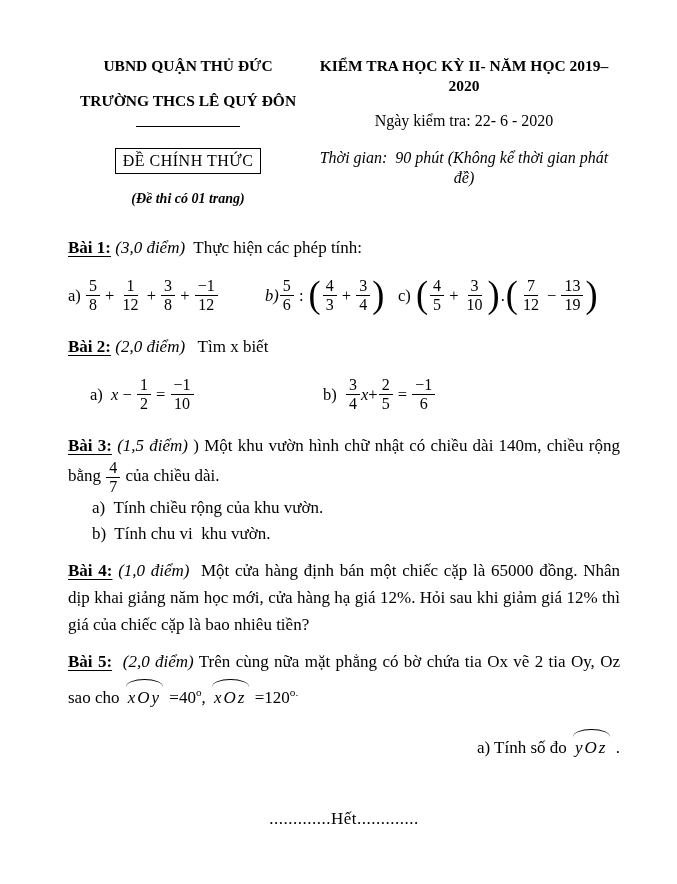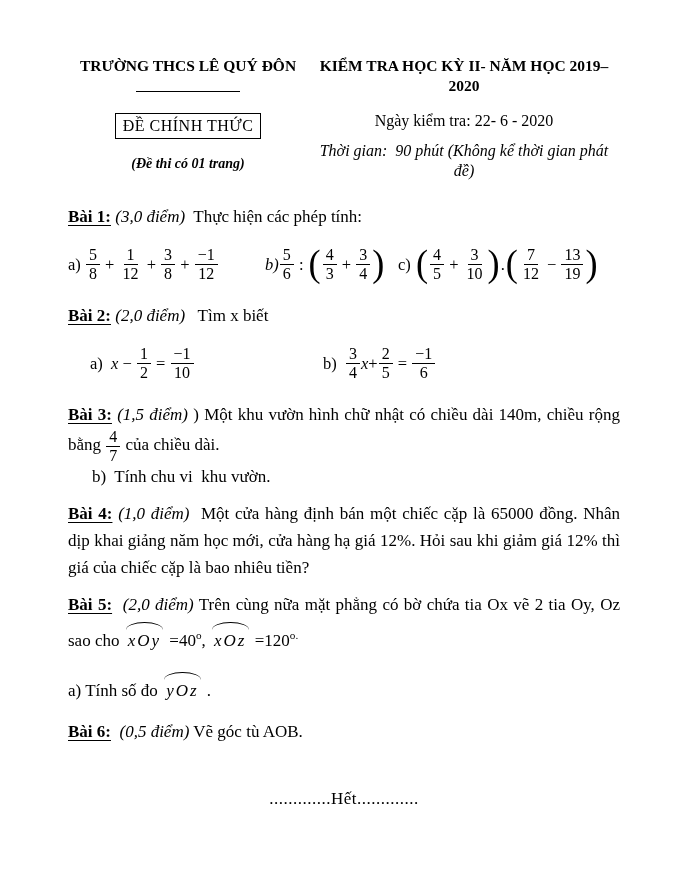--- a/index.html
+++ b/index.html
@@ -11,21 +11,21 @@
     margin:0 auto;position:relative;overflow:hidden;
   }
   
   .header{display:flex;margin-bottom:22px;}
   .h-left{width:240px;text-align:center;}
   .h-right{flex:1;text-align:center;}
   .h-bold{font-weight:bold;font-size:15.5px;line-height:20px;margin-bottom:15px;}
   .rule{width:104px;border-top:1.6px solid #000;margin:8px auto 20px;}
   .stamp{display:inline-block;border:1px solid #000;padding:0 7px;font-size:16px;line-height:24px;letter-spacing:.5px;}
   .note{font-weight:bold;font-style:italic;font-size:14px;margin-top:11px;}
-  .h-date{font-size:16px;margin-bottom:10px;line-height:20px;}
+  .h-date{font-size:16px;margin-bottom:17px;line-height:20px;}
   .h-time{font-style:italic;font-size:16px;line-height:20px;white-space:pre-wrap;}
   
   .sec{margin-bottom:10px;}
   .lbl{font-weight:bold;text-decoration:underline;text-underline-offset:3px;}
   .pts{font-style:italic;white-space:pre-wrap;}
   .ht{white-space:pre-wrap;}
   .para{text-align:justify;}
   .item{margin-left:24px;line-height:26px;white-space:pre-wrap;}
   
   .expr-row{display:flex;align-items:center;margin:8px 0 12px;min-height:52px;}
@@ -48,20 +48,21 @@
   
   .footer{text-align:center;margin-top:40px;letter-spacing:.5px;}
 </style>
 </head>
 <body>
 
 <div class="page">
 
   <div class="header">
     <div class="h-left">
+      <div class="h-bold">UBND QUẬN THỦ ĐỨC</div>
       <div class="h-bold">TRƯỜNG THCS LÊ QUÝ ĐÔN</div>
       <div class="rule"></div>
       <div>
         <span class="stamp">ĐỀ  CHÍNH THỨC</span>
       </div>
       <div class="note">(Đề thi có 01 trang)</div>
     </div>
     <div class="h-right">
       <div class="h-bold">KIỂM TRA HỌC KỲ II- NĂM HỌC 2019–2020</div>
       <div class="h-date">Ngày kiểm tra: 22- 6 - 2020</div>
@@ -136,37 +137,33 @@
     </div>
   </div>
 
   <div class="sec">
     <div class="para imath">
       <span class="lbl">Bài 3:</span><span class="pts"> (1,5 điểm)</span><span class="ht"> ) Một khu vườn hình chữ nhật có chiều dài 140m, chiều rộng bằng </span><span><span class="frac">
             <span class="num">4</span>
             <span class="den">7</span>
           </span></span><span class="ht"> của chiều dài.</span>
     </div>
+    <div class="item">a)  Tính chiều rộng của khu vườn.</div>
     <div class="item">b)  Tính chu vi  khu vườn.</div>
   </div>
 
   <div class="sec">
     <div class="para">
       <span class="lbl">Bài 4:</span><span class="pts"> (1,0 điểm)</span><span class="ht">  Một cửa hàng định bán một chiếc cặp là 65000 đồng. Nhân dịp khai giảng năm học mới, cửa hàng hạ giá 12%. Hỏi sau khi giảm giá 12% thì giá của chiếc cặp là bao nhiêu tiền?</span>
     </div>
   </div>
 
   <div class="sec">
     <div class="para imath">
       <span class="lbl">Bài 5:</span><span class="pts">  (2,0 điểm)</span><span><span class="mt"> Trên cùng nữa mặt phẳng có bờ chứa tia Ox vẽ 2 tia Oy, Oz sao cho </span><span class="arc">xOy</span><span class="mt"> =</span><span class="mt">40</span><sup class="msup">o</sup><span class="mt">, </span><span class="arc">xOz</span><span class="mt"> =</span><span class="mt">120</span><sup class="msup">o.</sup></span>
     </div>
-    <div class="imath" style="margin-top:10px;"><span class="mt">a) Tính số đo  </span><span class="arc">yOz</span><span class="mt"> .</span></div>
+    <div class="imath" style="margin-top:10px;text-align:right;"><span class="mt">a) Tính số đo  </span><span class="arc">yOz</span><span class="mt"> .</span></div>
   </div>
 
-  <div class="sec">
-    <div>
-      <span class="lbl">Bài 6:</span><span class="pts">  (0,5 điểm)</span><span class="ht"> Vẽ góc tù AOB.</span>
-    </div>
-  </div>
 
   <div class="footer">.............Hết.............</div>
 
 </div>
 
 </body></html>

